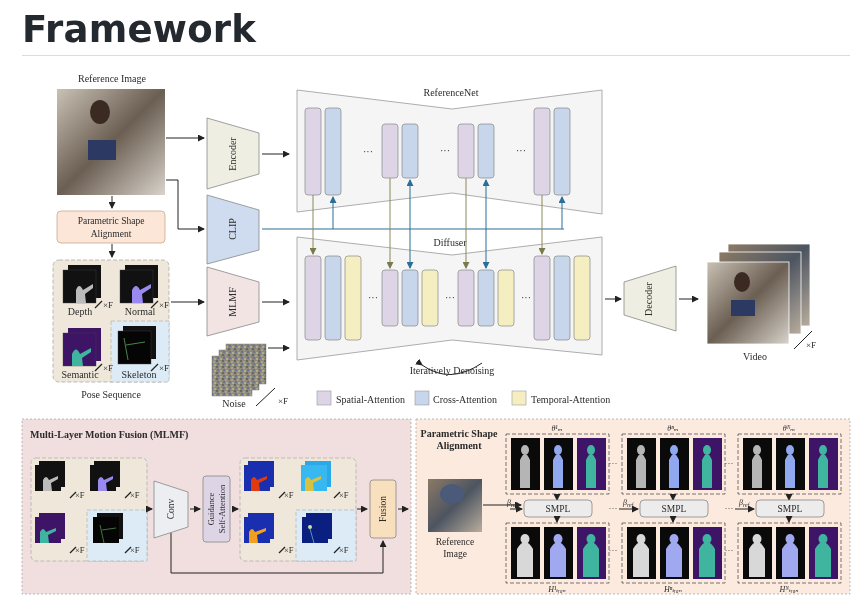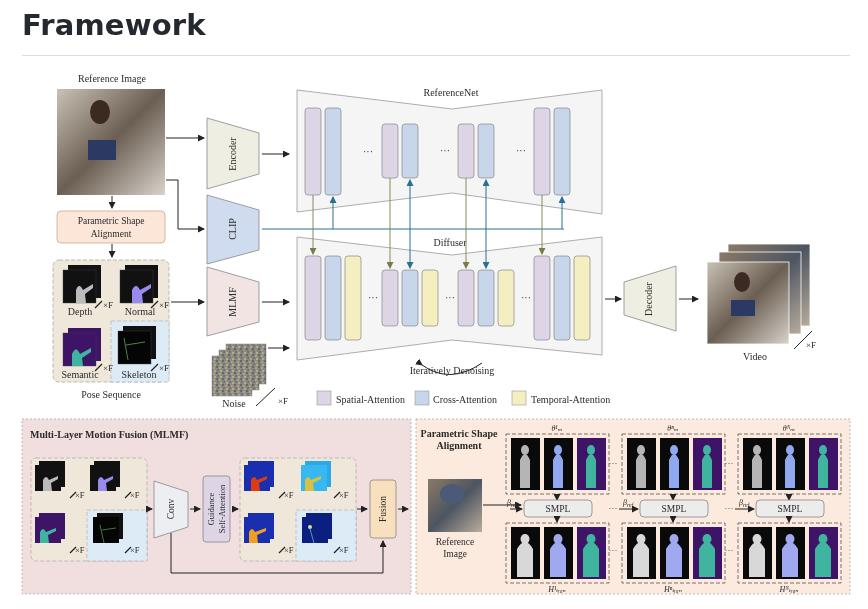--- a/index.html
+++ b/index.html
@@ -1,17 +1,17 @@
 <!DOCTYPE html>
 <html><head>
 <meta charset="utf-8">
 <style>
   html, body { margin: 0; padding: 0; background: #ffffff; }
   body { width: 868px; height: 609px; overflow: hidden; position: relative; font-family: "DejaVu Sans", sans-serif; }
-  .page-title { position: absolute; left: 22px; top: 8px; font-size: 29px; font-weight: 600; color: #24292f; letter-spacing: 0.2px; font-family: "DejaVu Sans", sans-serif; }
+  .page-title { position: absolute; left: 22px; top: 8px; font-size: 37px; font-weight: 600; color: #24292f; letter-spacing: 0.2px; font-family: "DejaVu Sans", sans-serif; }
   .title-rule { position: absolute; left: 22px; top: 55px; width: 828px; height: 1px; background: #d8dee4; }
   svg.fig { position: absolute; left: 0; top: 0; }
   svg text { font-family: "Liberation Serif", "DejaVu Serif", serif; fill: #2b2b2b; }
 </style>
 </head>
 <body>
 
 <div class="page-title">Framework</div>
 <div class="title-rule"></div>
 

